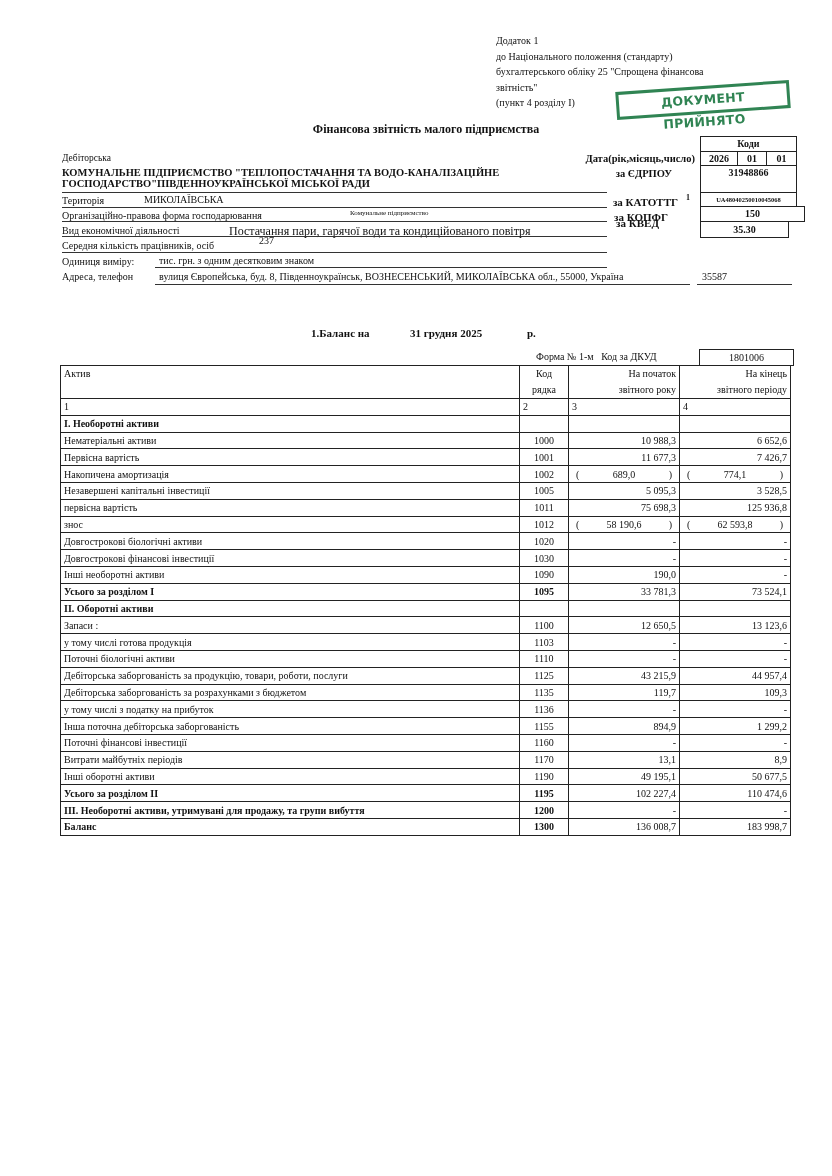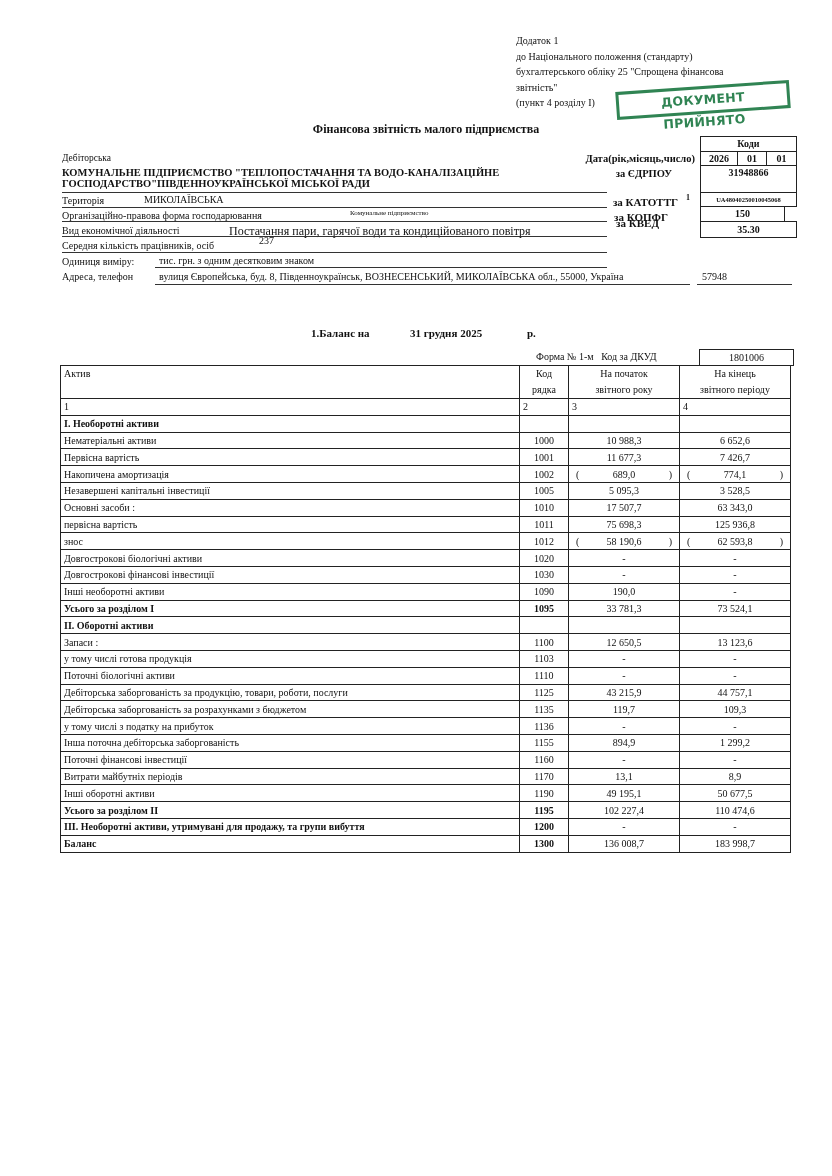--- a/index.html
+++ b/index.html
@@ -4,21 +4,21 @@
 <style>
   html, body { margin:0; padding:0; background:#ffffff; }
   body { width:832px; height:1176px; position:relative; font-family:"Liberation Serif", serif; color:#111; overflow:hidden; }
   .abs { position:absolute; }
   .t10 { font-size:10px; }
   .t11 { font-size:11px; }
   .t8 { font-size:8px; }
   .b { font-weight:bold; }
 
   
-  #appendix { left:516px; top:33px; font-size:10px; line-height:15.5px; }
+  #appendix { left:496px; top:33px; font-size:10px; line-height:15.5px; }
   #appendix div { white-space:nowrap; }
 
   
   #stamp { left:616px; top:86px; width:168px; height:22px; border:3px solid #1f7a45; color:#1f7a45;
            font-family:"DejaVu Sans", sans-serif; font-weight:bold; font-size:12.5px; letter-spacing:0.3px;
            text-align:center; line-height:22px; transform:rotate(-4deg); transform-origin:center; opacity:0.92; }
 
   #doc-title { left:0; width:832px; top:122px; text-align:center; font-weight:bold; font-size:12px; padding-left:20px; box-sizing:border-box; }
 
   
@@ -28,21 +28,21 @@
 
   .hline { position:absolute; height:0; border-top:1.2px solid #333; }
 
   .row-label { position:absolute; font-size:10px; white-space:nowrap; }
 
   
   #bal-table { position:absolute; left:60px; top:365px; border-collapse:collapse; font-size:10px; }
   #bal-table td { border:1.2px solid #222; height:15.8px; padding:0 3px; line-height:15px; white-space:nowrap; }
   #bal-table td.c-name { width:452px; }
   #bal-table td.c-code { width:42px; text-align:center; }
-  #bal-table td.c-v { width:104px; text-align:center; }
+  #bal-table td.c-v { width:104px; text-align:right; }
   #bal-table .center { }
   #bal-table .bold { font-weight:bold; }
   #bal-table .paren { display:flex; justify-content:space-between; padding:0 4px; }
   #bal-table tr.head td { height:31px; vertical-align:top; line-height:16px; }
 </style>
 </head>
 <body>
 
 <div id="appendix" class="abs">
   <div>Додаток 1</div>
@@ -60,23 +60,23 @@
 <div class="lbl-r" style="left:560px; width:135px; top:153px;">Дата(рік,місяць,число)</div>
 <div class="cbox" style="left:700px; top:151px; width:38px; height:15px; line-height:13px;">2026</div>
 <div class="cbox" style="left:737px; top:151px; width:30px; height:15px; line-height:13px;">01</div>
 <div class="cbox" style="left:766px; top:151px; width:31px; height:15px; line-height:13px;">01</div>
 <div class="lbl-r" style="left:560px; width:112px; top:168px;">за ЄДРПОУ</div>
 <div class="cbox" style="left:700px; top:165px; width:97px; height:28px; line-height:14px;">31948866</div>
 <div class="lbl-r" style="left:560px; width:118px; top:196px; font-size:11px;">за КАТОТТГ</div>
 <div class="abs t8 b" style="left:686px; top:193px;">1</div>
 <div class="cbox" style="left:700px; top:192px; width:97px; height:15px; line-height:13px; font-size:6.5px;">UA48040250010045068</div>
 <div class="lbl-r" style="left:560px; width:108px; top:211px; font-size:11px;">за КОПФГ</div>
-<div class="cbox" style="left:700px; top:206px; width:85px; height:16px; line-height:14px;">150</div>
+<div class="cbox" style="left:700px; top:206px; width:105px; height:16px; line-height:14px;">150</div>
 <div class="lbl-r" style="left:560px; width:99px; top:217px; font-size:11px;">за КВЕД</div>
-<div class="cbox" style="left:700px; top:221px; width:97px; height:17px; line-height:15px;">35.30</div>
+<div class="cbox" style="left:700px; top:221px; width:89px; height:17px; line-height:15px;">35.30</div>
 
 <div class="row-label" style="left:62px; top:153px; font-size:9.5px;">Дебіторська</div>
 <div class="row-label b" style="left:62px; top:167px; font-size:10.5px; line-height:11px;">
   <div>КОМУНАЛЬНЕ ПІДПРИЄМСТВО "ТЕПЛОПОСТАЧАННЯ ТА ВОДО-КАНАЛІЗАЦІЙНЕ</div>
   <div>ГОСПОДАРСТВО"ПІВДЕННОУКРАЇНСЬКОЇ МІСЬКОЇ РАДИ</div>
 </div>
 <div class="hline" style="left:62px; width:545px; top:192px; border-top-width:1.6px;"></div>
 
 <div class="row-label" style="left:62px; top:195px;">Територія</div>
 <div class="row-label" style="left:144px; top:194px;">МИКОЛАЇВСЬКА</div>
@@ -94,21 +94,21 @@
 <div class="row-label" style="left:259px; top:235px;">237</div>
 <div class="hline" style="left:62px; width:545px; top:252px;"></div>
 
 <div class="row-label" style="left:62px; top:256px;">Одиниця виміру:</div>
 <div class="row-label" style="left:159px; top:255px;">тис. грн. з одним десятковим знаком</div>
 <div class="hline" style="left:155px; width:452px; top:267px;"></div>
 
 <div class="row-label" style="left:62px; top:271px;">Адреса, телефон</div>
 <div class="row-label" style="left:159px; top:271px;">вулиця Європейська, буд. 8, Південноукраїнськ, ВОЗНЕСЕНСЬКИЙ, МИКОЛАЇВСЬКА обл., 55000, Україна</div>
 <div class="hline" style="left:155px; width:535px; top:284px;"></div>
-<div class="row-label" style="left:702px; top:271px;">57948</div>
+<div class="row-label" style="left:702px; top:271px;">35587</div>
 <div class="hline" style="left:697px; width:95px; top:284px;"></div>
 
 <div class="abs b t11" style="left:311px; top:327px;">1.Баланс на</div>
 <div class="abs b t11" style="left:410px; top:327px;">31 грудня 2025</div>
 <div class="abs b t11" style="left:527px; top:327px;">р.</div>
 
 <div class="abs t10" style="left:536px; top:351px; white-space:pre;">Форма № 1-м   Код за ДКУД</div>
 <div class="cbox" style="left:699px; top:349px; width:95px; height:17px; line-height:15px; font-weight:normal;">1801006</div>
 
 <table id="bal-table">
@@ -170,26 +170,20 @@
           </div>
         </td>
       </tr>
       <tr>
         <td class="c-name">Незавершені капітальні інвестиції</td>
         <td class="c-code">1005</td>
         <td class="c-v">5 095,3</td>
         <td class="c-v">3 528,5</td>
       </tr>
       <tr>
-        <td class="c-name">Основні засоби :</td>
-        <td class="c-code">1010</td>
-        <td class="c-v">17 507,7</td>
-        <td class="c-v">63 343,0</td>
-      </tr>
-      <tr>
         <td class="c-name">первісна вартість</td>
         <td class="c-code">1011</td>
         <td class="c-v">75 698,3</td>
         <td class="c-v">125 936,8</td>
       </tr>
       <tr>
         <td class="c-name">знос</td>
         <td class="c-code">1012</td>
         <td class="c-v">
           <div class="paren">
@@ -251,21 +245,21 @@
       <tr>
         <td class="c-name">Поточні біологічні активи</td>
         <td class="c-code">1110</td>
         <td class="c-v">-</td>
         <td class="c-v">-</td>
       </tr>
       <tr>
         <td class="c-name">Дебіторська заборгованість за продукцію, товари, роботи, послуги</td>
         <td class="c-code">1125</td>
         <td class="c-v">43 215,9</td>
-        <td class="c-v">44 757,1</td>
+        <td class="c-v">44 957,4</td>
       </tr>
       <tr>
         <td class="c-name">Дебіторська заборгованість за розрахунками з бюджетом</td>
         <td class="c-code">1135</td>
         <td class="c-v">119,7</td>
         <td class="c-v">109,3</td>
       </tr>
       <tr>
         <td class="c-name">у тому числі з податку на прибуток</td>
         <td class="c-code">1136</td>

